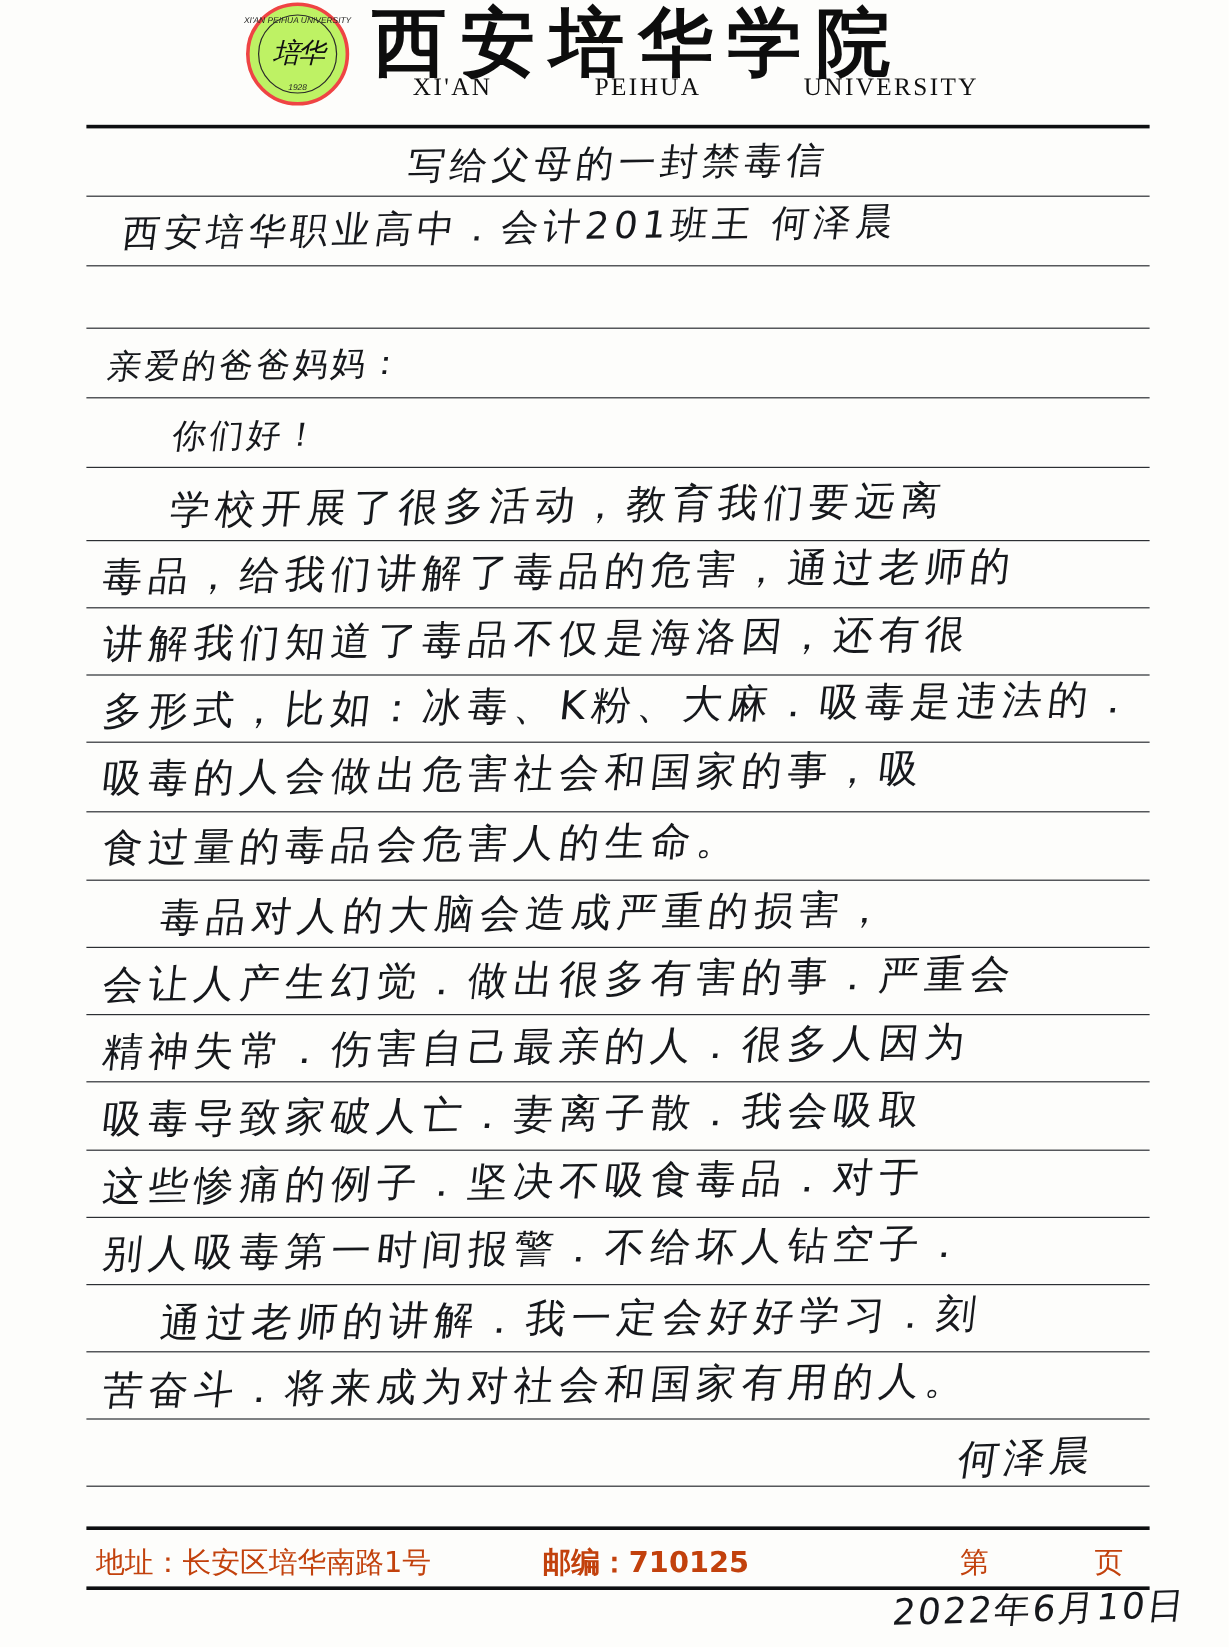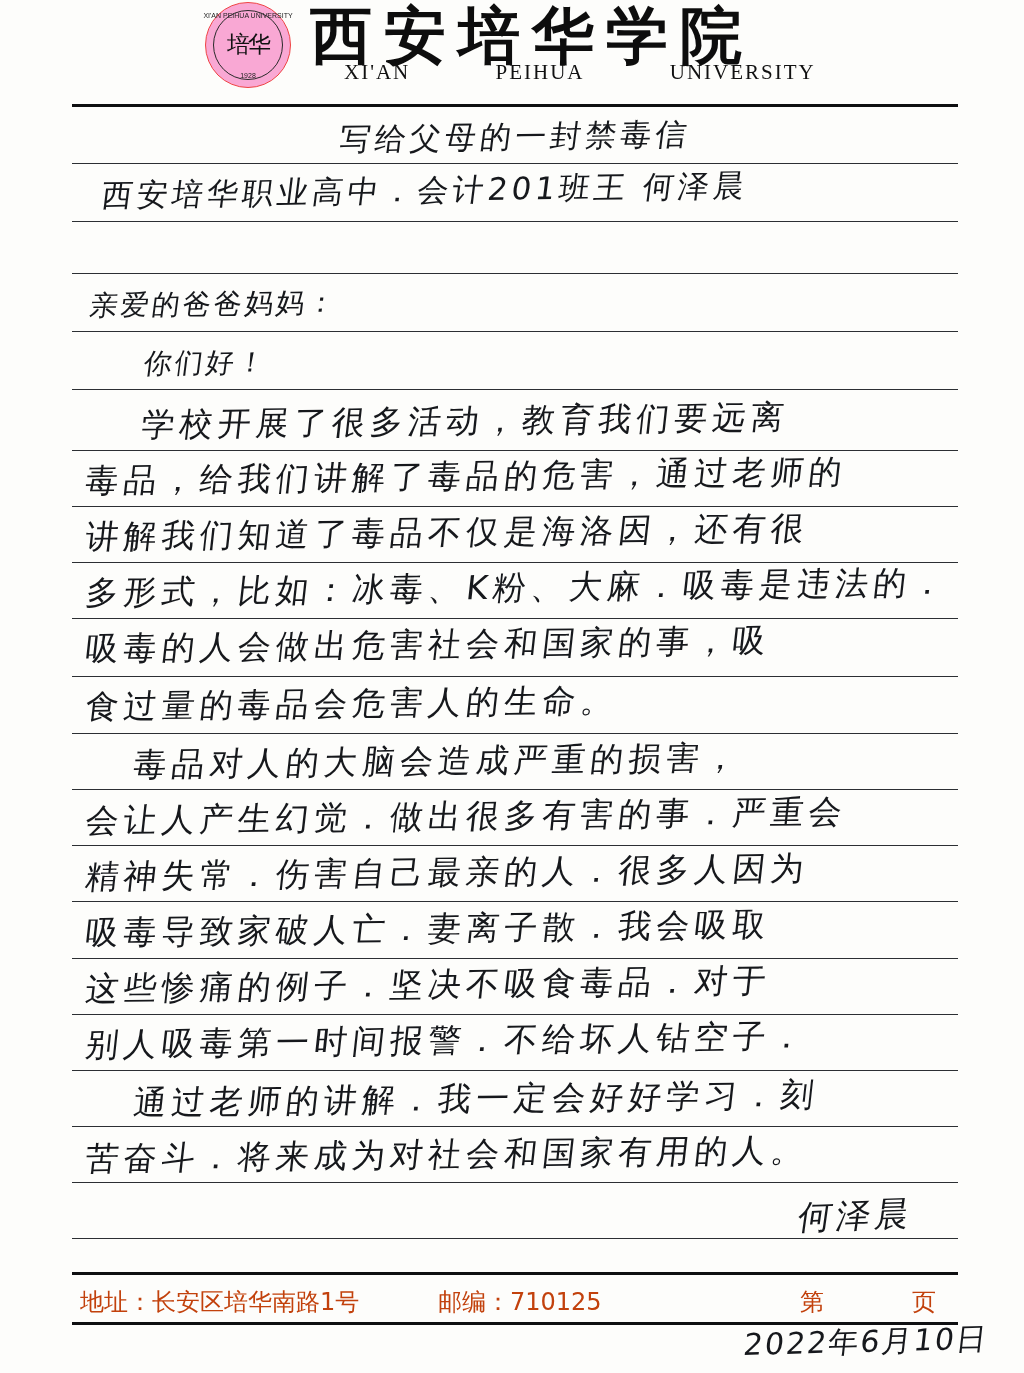--- a/index.html
+++ b/index.html
@@ -26,23 +26,24 @@
     width: 1024px;
     height: 100px;
   }
   .crest {
     position: absolute;
     left: 205px;
     top: 2px;
     width: 86px;
     height: 86px;
     border-radius: 50%;
-    border: 1px solid #ef4444;
+    border: 3px solid #ef4444;
     box-sizing: border-box;
-    background: #f9a8d4;
+    background: #bef264;
+    font-style: italic;
   }
   .crest::after {
     content: "";
     position: absolute;
     left: 7px;
     top: 7px;
     right: 7px;
     bottom: 7px;
     border-radius: 50%;
     border: 1px solid #2a2a2a;
@@ -177,21 +178,21 @@
   }
   .footer-text {
     position: absolute;
     top: 1286px;
     font-size: 24px;
     color: #c2410c;
     font-family: "DejaVu Sans", sans-serif;
     white-space: nowrap;
   }
   .f-addr  { left: 80px; }
-  .f-zip   { left: 438px; }
+  .f-zip   { left: 452px; font-weight: bold; }
   .f-page-a{ left: 800px; }
   .f-page-b{ left: 912px; }
 </style>
 </head>
 <body>
 
 <div class="page">
 
   <div class="letterhead">
     <div class="crest">

